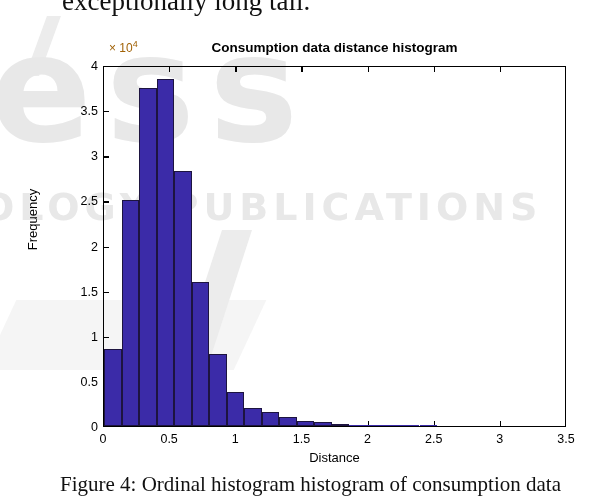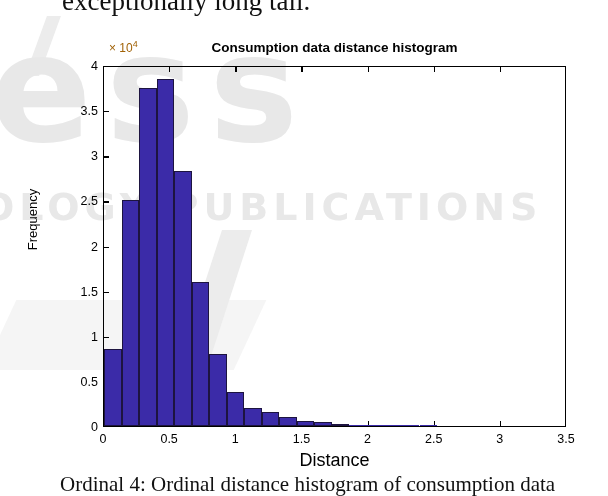--- a/index.html
+++ b/index.html
@@ -118,21 +118,21 @@
   }
   .xtick-mark-top{
     position:absolute;
     top:66px;width:1.3px;height:6px;background:#000;
   }
 
   #x-axis-label{
     position:absolute;
     left:103px;top:450px;width:463px;
     text-align:center;
-    font-size:18px;color:#000;
+    font-size:13px;color:#000;
   }
   #y-axis-label{
     position:absolute;
     left:-28px;top:212px;
     width:120px;
     text-align:center;
     font-size:13px;color:#000;
     transform:rotate(-90deg);
   }
 </style>
@@ -143,21 +143,21 @@
 
   <div class="wm-layer">
     <div class="wm-slash wm-s1"></div>
     <div class="wm-slash wm-s3"></div>
     <div class="wm-slash wm-s4"></div>
     <div class="wm-press">ess</div>
     <div class="wm-pub">OLOGY PUBLICATIONS</div>
   </div>
 
   <div class="doc-text" id="top-line">exceptionally long tail.</div>
-  <div class="doc-text" id="caption">Ordinal 4: Ordinal distance histogram of consumption data</div>
+  <div class="doc-text" id="caption">Figure 4: Ordinal histogram histogram of consumption data</div>
 
   <div id="figure">
 
     <div id="y-multiplier">
       <span>× 10</span><sup>4</sup>
     </div>
 
     <div id="chart-title">Consumption data distance histogram</div>
 
     <div id="y-ticks">

